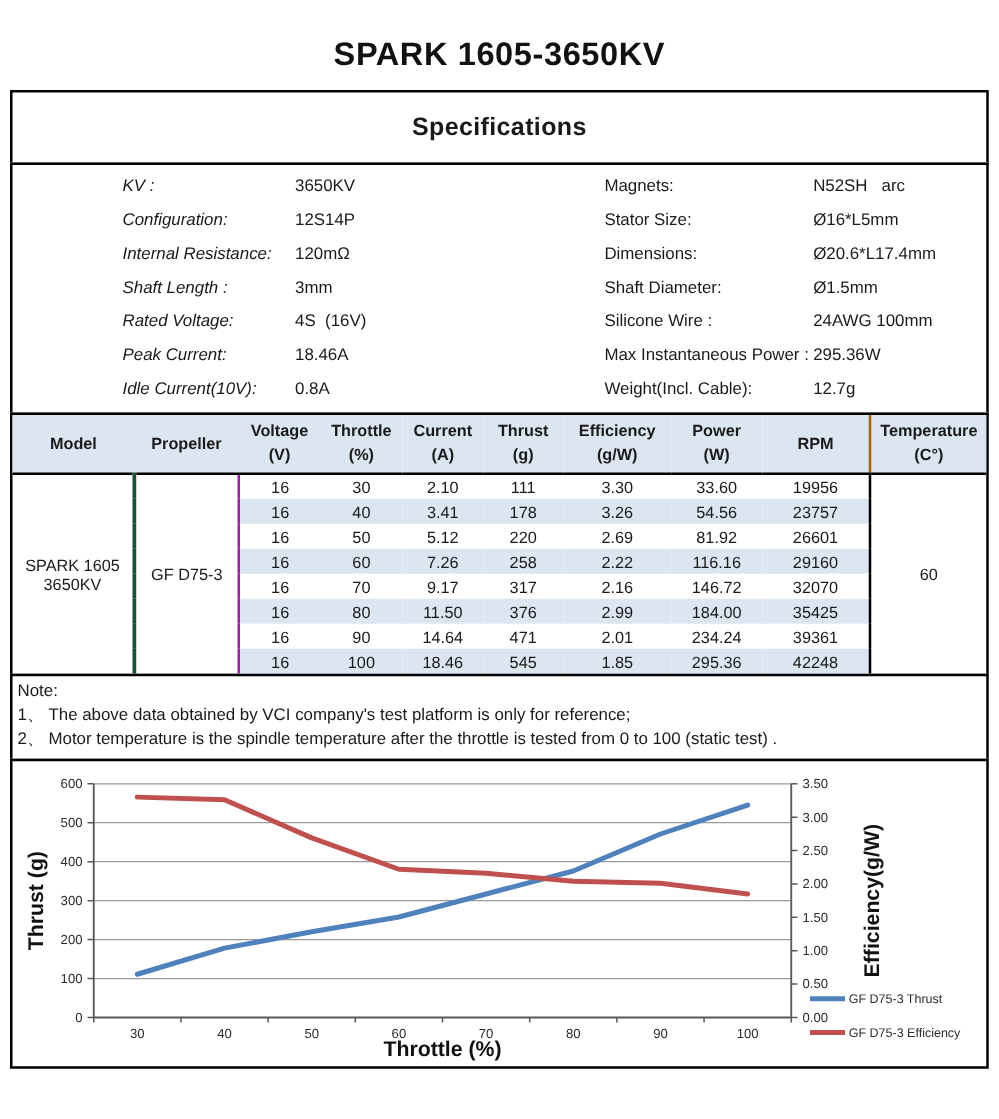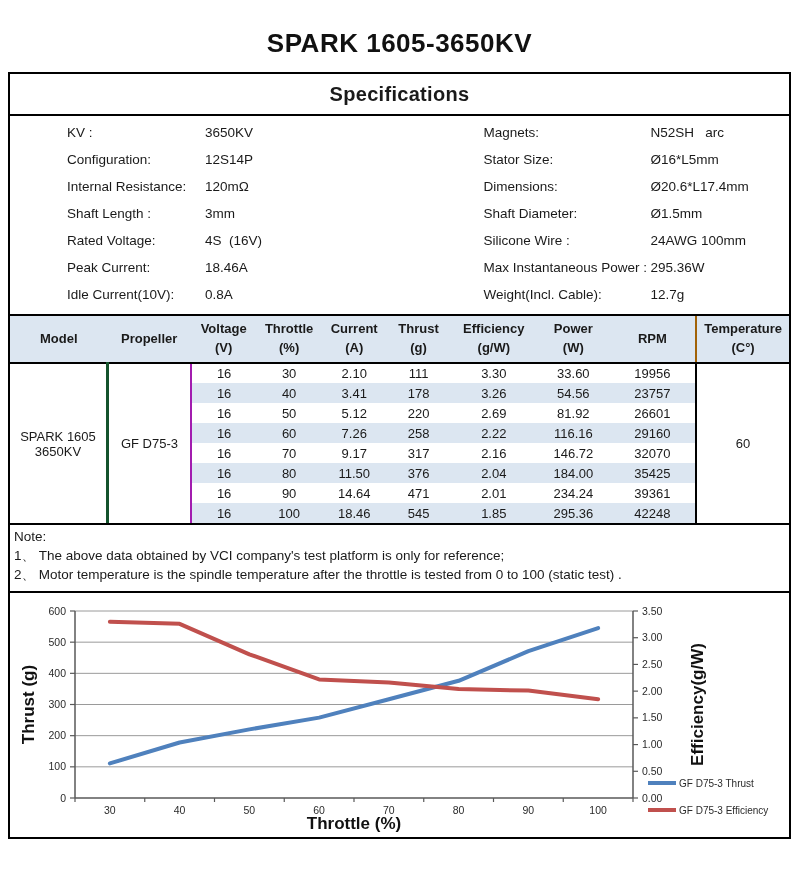--- a/index.html
+++ b/index.html
@@ -11,30 +11,30 @@
     overflow:hidden;
   }
   .page { padding:0 8px; }
   .page-title {
     text-align:center; font-size:26px; font-weight:bold;
     margin:28px 0 13px; letter-spacing:.5px; color:#111;
   }
   .box { border:2px solid #000; background:#fff; }
   .box + .box { margin-top:-2px; }
   .section-title {
-    height:44px; display:flex; align-items:center; justify-content:center;
+    height:60px; display:flex; align-items:center; justify-content:center;
     font-size:20px; font-weight:bold; letter-spacing:.3px;
   }
   .section-title.testing { height:43px; }
 
   
   .specs { display:flex; padding:3px 0 6px; }
   .spec-col { width:50%; }
   .spec-row { display:flex; align-items:center; height:27px; font-size:13.5px; }
-  .spec-col.left  .spec-label { margin-left:57px; width:138px; }
+  .spec-col.left  .spec-label { margin-left:88px; width:138px;font-style:italic; }
   .spec-col.right .spec-label { margin-left:84px; width:167px; }
   .spec-value { white-space:pre; }
 
   
   table.testing-table { width:100%; border-collapse:collapse; table-layout:fixed; }
   .testing-table thead th {
     background:#dce6f1; border-bottom:2px solid #000;
     font-size:13px; font-weight:bold; height:47px;
     vertical-align:middle; padding:0; line-height:1.45;
   }
@@ -239,21 +239,21 @@
             <td class="num">317</td>
             <td class="num">2.16</td>
             <td class="num">146.72</td>
             <td class="num">32070</td>
           </tr>
           <tr class="striped">
             <td class="num">16</td>
             <td class="num">80</td>
             <td class="num">11.50</td>
             <td class="num">376</td>
-            <td class="num">2.04</td>
+            <td class="num">2.99</td>
             <td class="num">184.00</td>
             <td class="num">35425</td>
           </tr>
           <tr>
             <td class="num">16</td>
             <td class="num">90</td>
             <td class="num">14.64</td>
             <td class="num">471</td>
             <td class="num">2.01</td>
             <td class="num">234.24</td>

